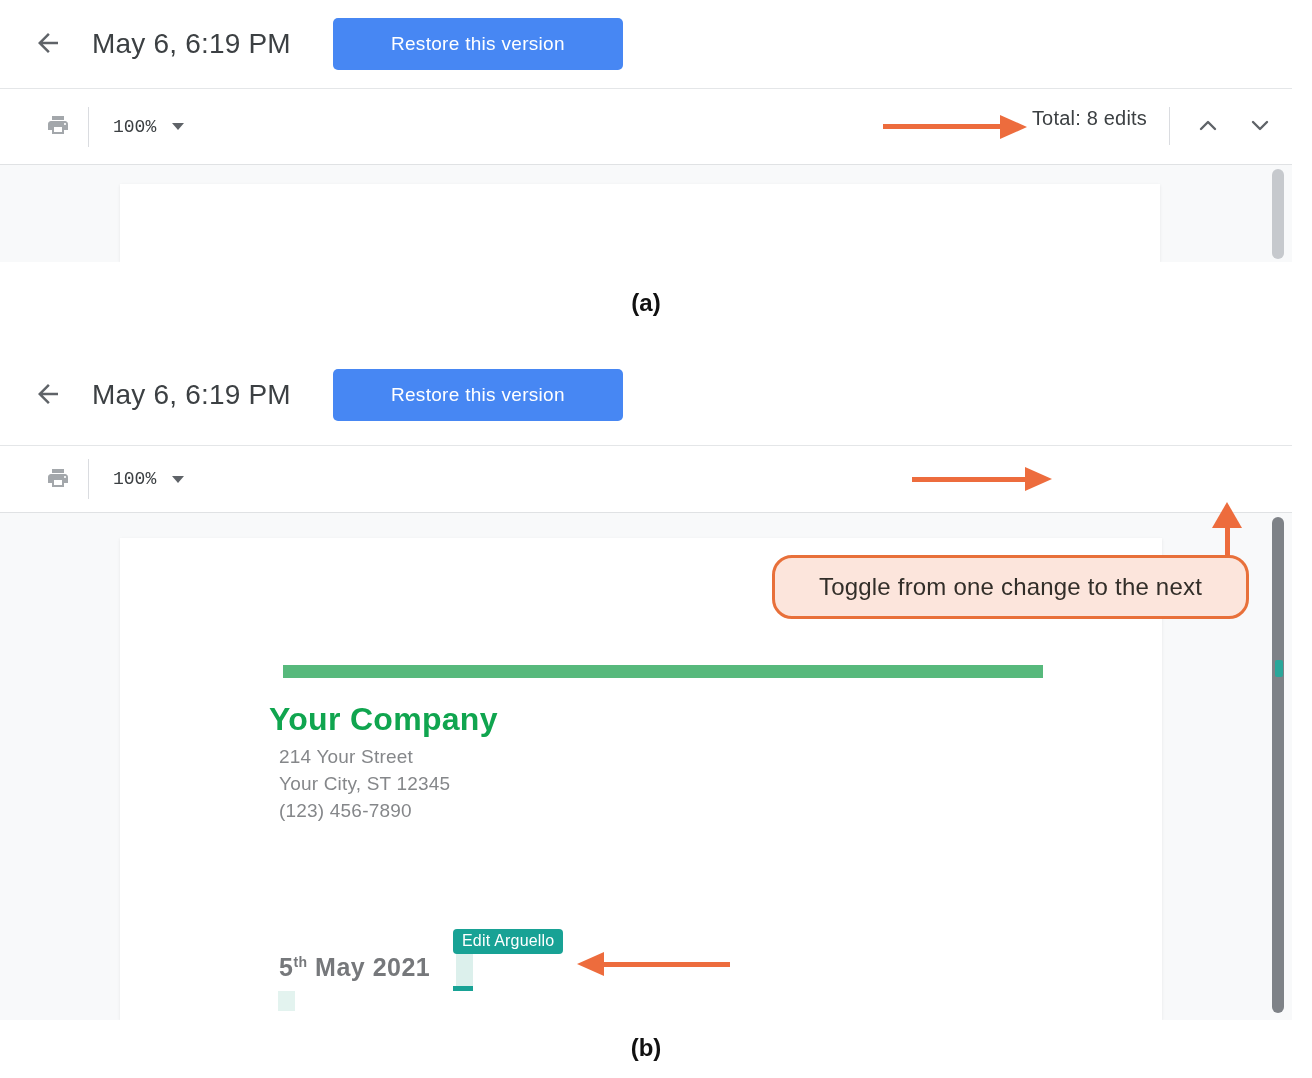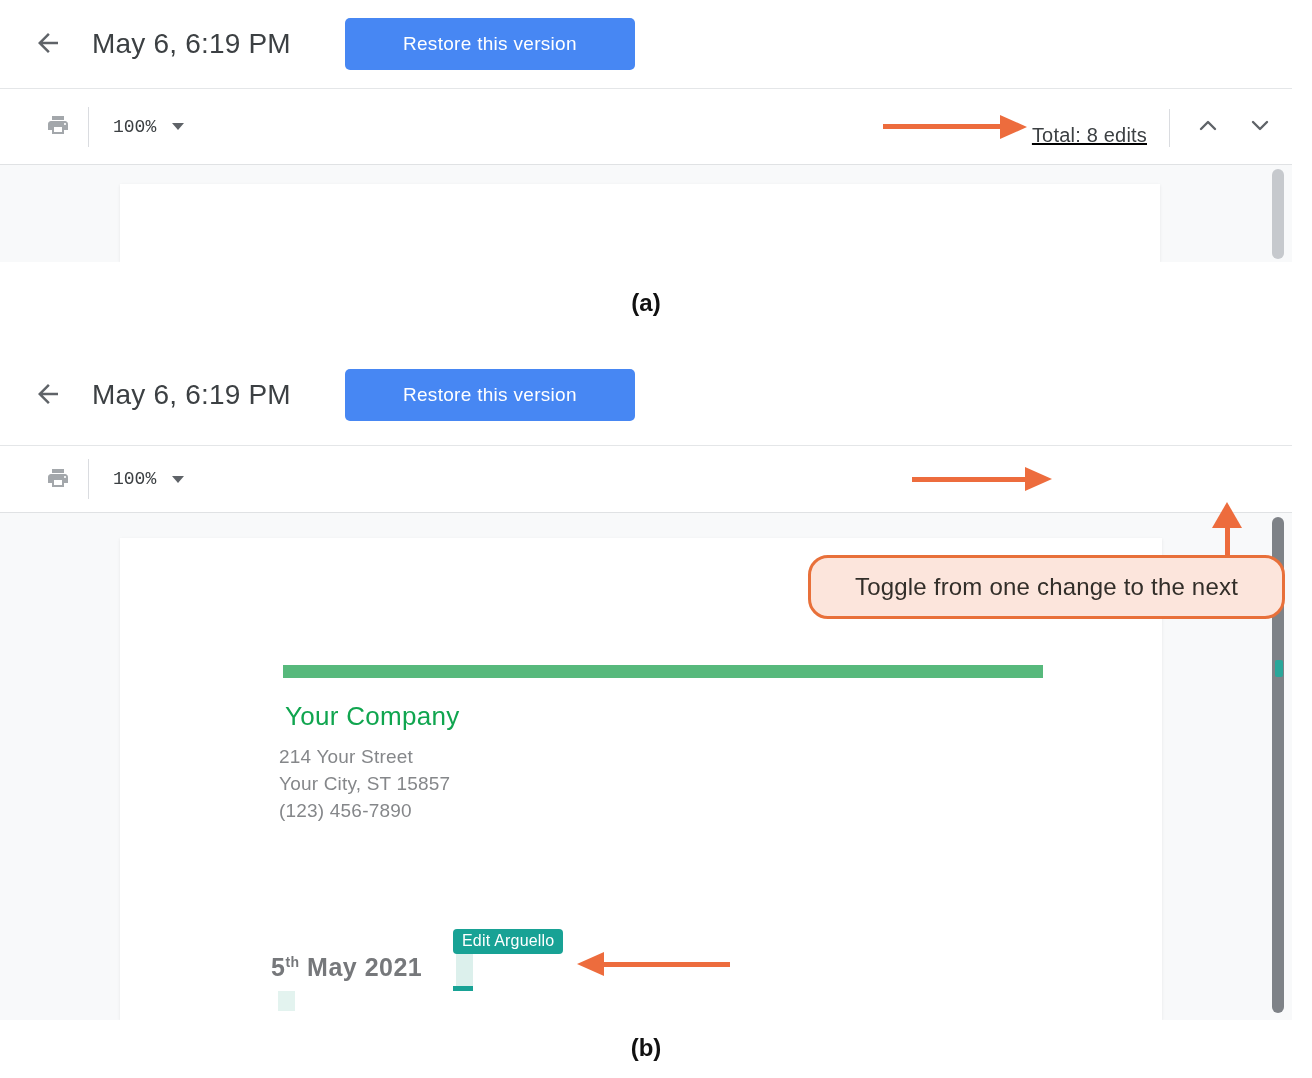--- a/index.html
+++ b/index.html
@@ -5,33 +5,33 @@
   * { margin:0; padding:0; box-sizing:border-box; }
   html,body { background:#fff; }
   body { font-family:"Liberation Sans", sans-serif; }
   .stage { position:relative; width:1292px; height:1078px; background:#fff; overflow:hidden; }
 
   
   .vh-header { position:relative; background:#fff; display:flex; align-items:center; }
   .back-btn { width:44px; height:44px; margin-left:26px; border:none; background:transparent;
               display:flex; align-items:center; justify-content:center; cursor:pointer; }
   .vh-title { font-size:28px; color:#3c4043; margin-left:22px; letter-spacing:0.2px; }
-  .restore-btn { margin-left:54px; width:290px; height:52px; background:#4787f3; color:#fff;
+  .restore-btn { margin-left:42px; width:290px; height:52px; background:#4787f3; color:#fff;
                  border:none; border-radius:5px; font-size:19px; font-weight:500;
                  font-family:"Liberation Sans",sans-serif; letter-spacing:0.3px; cursor:pointer; }
   .vh-toolbar { position:relative; background:#fff; border-top:1px solid #e4e6e8;
                 border-bottom:1px solid #e0e2e4; display:flex; align-items:center; }
   .print-btn { width:40px; height:40px; margin-left:38px; border:none; background:transparent;
                display:flex; align-items:center; justify-content:center; cursor:pointer; }
   .tb-divider { width:1px; height:40px; background:#dadce0; margin-left:10px; }
   .zoom-ctl { display:flex; align-items:center; margin-left:24px; cursor:pointer;font-family:Liberation Mono, monospace; }
   .zoom-val { font-size:18px; color:#3c4043; }
   .caret-down { width:0; height:0; border-left:6px solid transparent; border-right:6px solid transparent;
                 border-top:7px solid #5f6368; margin-left:16px; }
-  .tb-right { margin-left:auto; display:flex; align-items:flex-end; padding-right:12px;text-decoration:underline; }
+  .tb-right { margin-left:auto; display:flex; align-items:flex-start; padding-right:12px; }
   .edit-counter { font-size:20px; color:#3c4043; letter-spacing:0.2px; }
   .counter-divider { width:1px; height:38px; background:#dadce0; margin-left:22px; }
   .chev-btn { width:40px; height:40px; border:none; background:transparent; display:flex;
               align-items:center; justify-content:center; cursor:pointer; margin-left:12px; }
   .chev-btn.boxed { background:#f1f3f4; border-radius:6px; }
 
   
   .oarrow-right { position:absolute; display:flex; align-items:center; }
   .oarrow-right .line { flex:1; height:5px; background:#ed6c3d; }
   .oarrow-right .head { width:0; height:0; border-left:27px solid #ed6c3d;
@@ -62,41 +62,41 @@
   .panel-b { position:relative; }
   .panel-b-header { height:100px; }
   .panel-b-toolbar { height:68px; }
   .panel-b-doc { height:507px; }
   .panel-b-doc .doc-page { top:25px; bottom:0; width:1042px; }
   .panel-b-doc .vthumb { top:4px; height:496px; background:#7e8287; }
   .scroll-edit-marker { position:absolute; right:9px; top:147px; width:8px; height:17px;
                         background:#2aa79a; border-radius:2px; z-index:3; }
 
   
-  .callout { position:absolute; left:808px; top:210px; width:477px; height:64px; z-index:6;
+  .callout { position:absolute; left:772px; top:210px; width:477px; height:64px; z-index:6;
              background:#fce5dc; border:3px solid #e8703a; border-radius:20px;
              display:flex; align-items:center; justify-content:center; }
   .callout-text { font-size:24px; color:#322e29; letter-spacing:0.2px; }
   .oarrow-up { position:absolute; left:1212px; top:157px; width:30px; height:56px; z-index:6;
                display:flex; flex-direction:column; align-items:center; }
   .oarrow-up .head { width:0; height:0; border-bottom:26px solid #ed6c3d;
                      border-left:15px solid transparent; border-right:15px solid transparent; }
   .oarrow-up .line { width:5px; flex:1; background:#ed6c3d; }
 
   
   .green-rule { position:absolute; left:283px; top:152px; width:760px; height:13px; background:#57b97c; }
-  .company-name { position:absolute; left:285px; top:188px; font-size:26px; font-weight:normal;
+  .company-name { position:absolute; left:269px; top:188px; font-size:32px; font-weight:bold;
                   color:#10a54f; letter-spacing:0.3px; }
   .company-address { position:absolute; left:279px; top:230px; font-size:19px; line-height:27px;
                      color:#85878a; letter-spacing:0.2px; }
   .doc-title { position:absolute; left:297px; top:352px; font-size:64px; font-weight:300;
                color:#3b4250; letter-spacing:1px; }
   .editor-badge { position:absolute; left:453px; top:416px; background:#18a295; color:#fff;
                   font-size:16px; padding:3px 9px 4px; border-radius:4px; z-index:2; letter-spacing:0.2px; }
-  .doc-date { position:absolute; left:271px; top:440px; font-size:25px; font-weight:bold;
+  .doc-date { position:absolute; left:279px; top:440px; font-size:25px; font-weight:bold;
               color:#76787b; letter-spacing:0.5px; }
   .doc-date sup { font-size:14px; }
   .edit-highlight-1 { position:absolute; left:456px; top:440px; width:17px; height:33px; background:#dcf0ec; }
   .edit-cursor { position:absolute; left:453px; top:473px; width:20px; height:5px; background:#18a295; }
   .edit-highlight-2 { position:absolute; left:278px; top:478px; width:17px; height:20px; background:#e3f3ef; }
 </style>
 </head>
 <body>
 
 <div class="stage">
@@ -205,21 +205,21 @@
       <span class="callout-text">Toggle from one change to the next</span>
     </div>
 
     <div class="doc-area panel-b-doc">
       <div class="doc-page"></div>
 
       <div class="green-rule"></div>
       <div class="company-name">Your Company</div>
       <div class="company-address">
         <div>214 Your Street</div>
-        <div>Your City, ST 15857</div>
+        <div>Your City, ST 12345</div>
         <div>(123) 456-7890</div>
       </div>
 
 
       <div class="editor-badge">Edit Arguello</div>
 
       <div class="doc-date"><span>5</span><sup>th</sup><span> May 2021</span></div>
 
       <div class="edit-highlight-1"></div>
       <div class="edit-cursor"></div>

